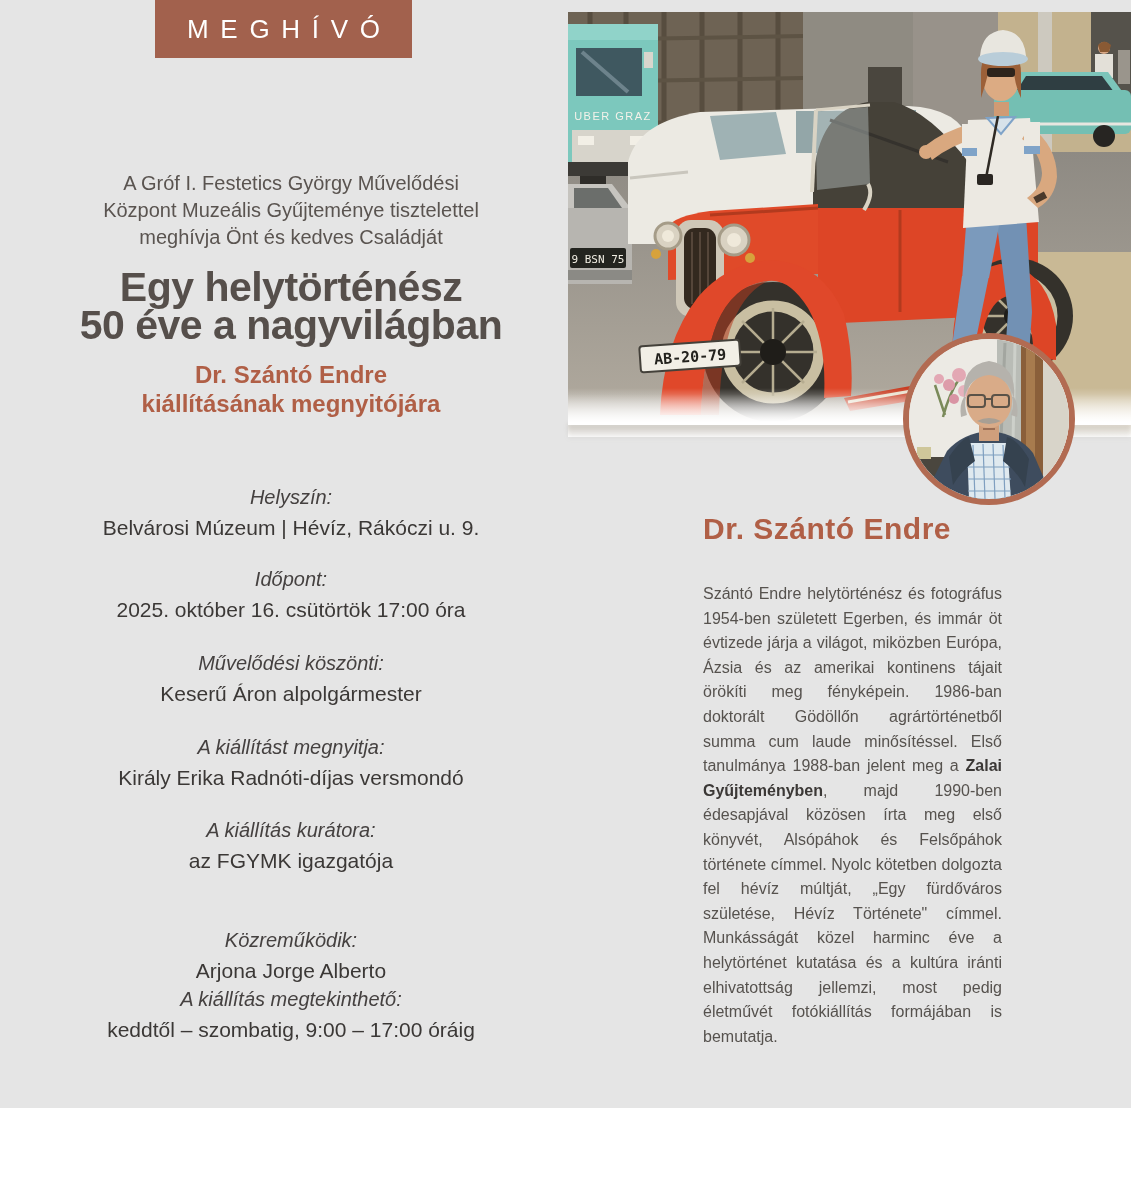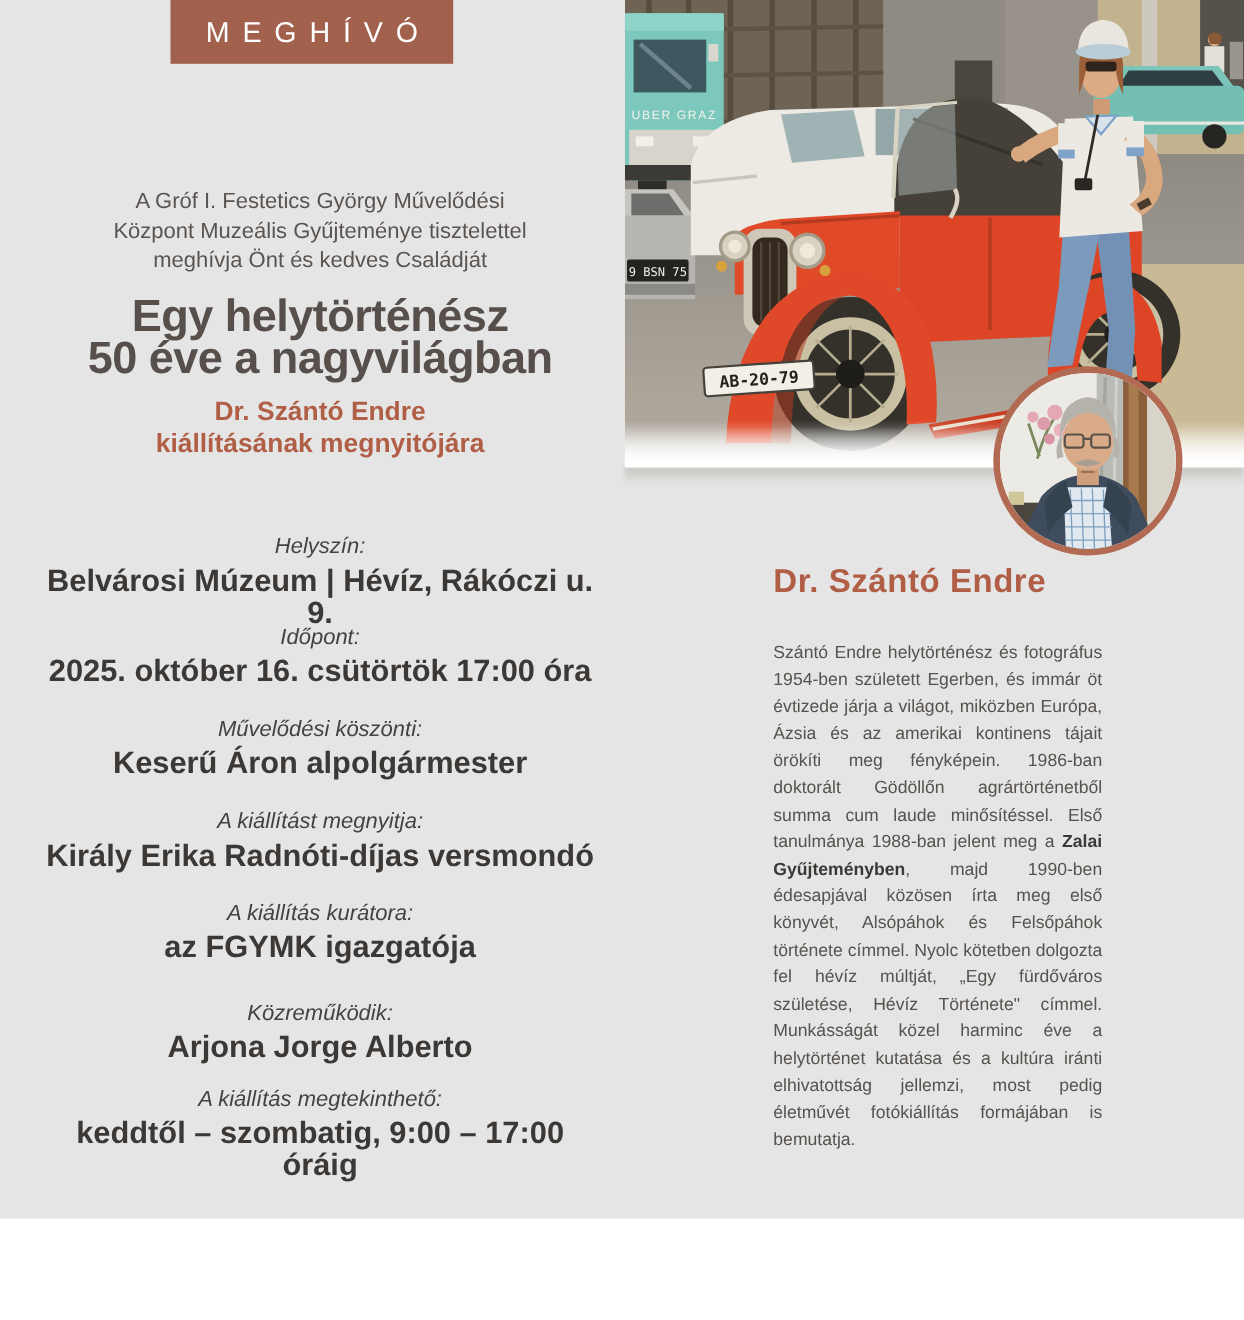--- a/index.html
+++ b/index.html
@@ -21,28 +21,28 @@
   .title{
     position:absolute;left:0;top:268px;width:506px;
     color:#564f4b;font-size:41px;line-height:38px;font-weight:bold;letter-spacing:-0.5px;
   }
   .subtitle{
     position:absolute;left:0;top:360px;width:506px;
     color:#b05f46;font-size:24px;line-height:29px;font-weight:bold;
   }
   .sec{position:absolute;left:0;width:506px;}
   .sec .label{font-style:italic;font-size:20px;color:#454140;margin-bottom:4px;}
-  .sec .val{font-weight:bold;font-size:28px;line-height:29px;color:#3b3836;}
+  .sec .val{font-weight:normal;font-size:21px;line-height:29px;color:#3b3836;}
   .closing{
     position:absolute;left:0;top:1124px;width:506px;
     font-style:italic;font-size:21px;color:#454140;
   }
   
   .photo{
-    position:absolute;left:568px;top:0;width:563px;height:425px;overflow:hidden;
+    position:absolute;left:568px;top:12px;width:563px;height:425px;overflow:hidden;
   }
   .photo svg{display:block;}
   .photo-fade{
     position:absolute;left:568px;top:388px;width:563px;height:37px;
     background:linear-gradient(to bottom, rgba(255,255,255,0) 0%, rgba(255,255,255,1) 92%);
     pointer-events:none;
   }
   .photo-shadow{
     position:absolute;left:568px;top:424px;width:563px;height:16px;
     background:linear-gradient(to bottom, rgba(120,110,95,0.28), rgba(120,110,95,0));
@@ -106,21 +106,21 @@
     <div class="sec" style="top:736px">
       <div class="label">A kiállítást megnyitja:</div>
       <div class="val">Király Erika Radnóti-díjas versmondó</div>
     </div>
 
     <div class="sec" style="top:819px">
       <div class="label">A kiállítás kurátora:</div>
       <div class="val">az FGYMK igazgatója</div>
     </div>
 
-    <div class="sec" style="top:910px">
+    <div class="sec" style="top:929px">
       <div class="label">Közreműködik:</div>
       <div class="val">Arjona Jorge Alberto</div>
     </div>
 
     <div class="sec" style="top:988px">
       <div class="label">A kiállítás megtekinthető:</div>
       <div class="val">keddtől – szombatig, 9:00 – 17:00 óráig</div>
     </div>
 
     <div class="closing">Mindenkit szeretettel várunk!</div>

